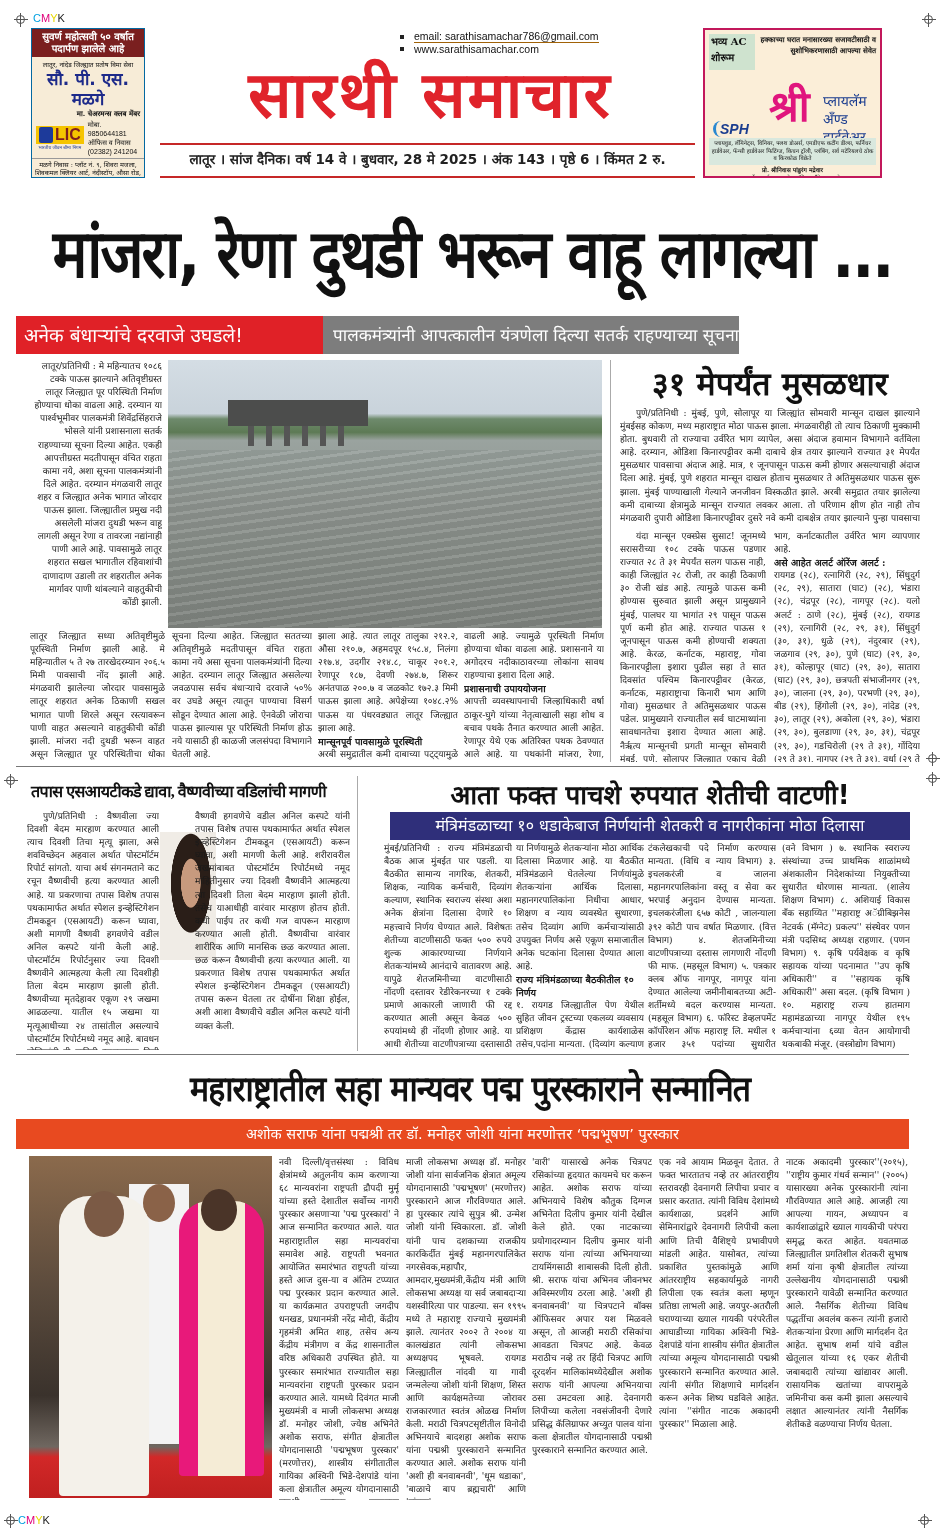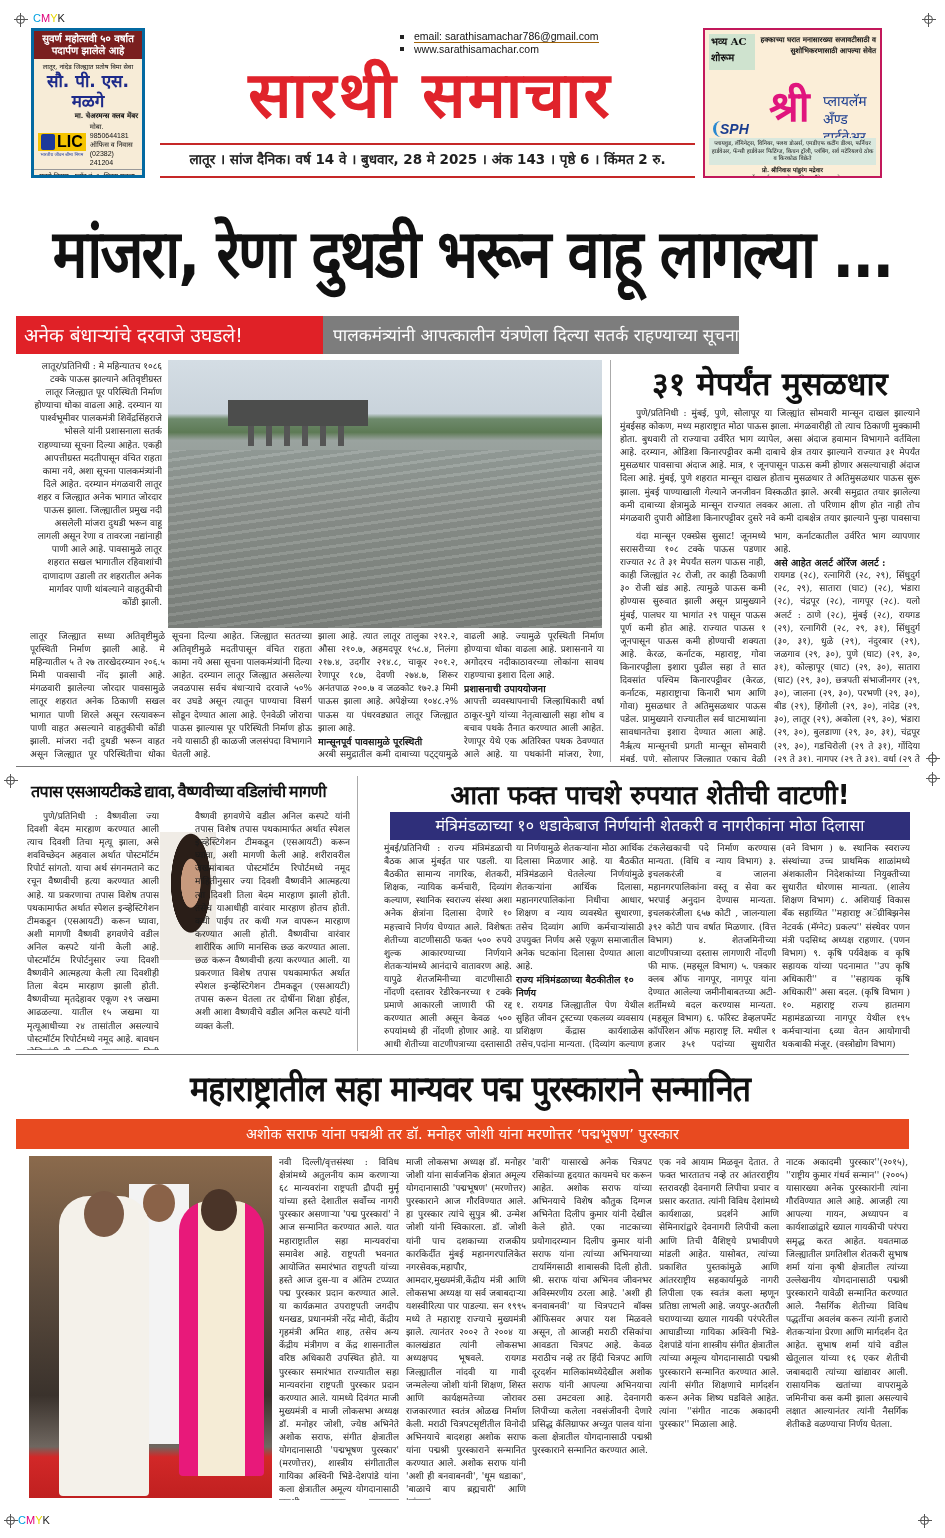--- a/index.html
+++ b/index.html
@@ -8,27 +8,27 @@
 
   .abs { position: absolute; }
   .reg { position: absolute; width: 14px; height: 14px; }
   .reg::before { content: ""; position: absolute; left: 6px; top: 0; width: 1px; height: 14px; background: #555; }
   .reg::after { content: ""; position: absolute; left: 0; top: 6px; width: 14px; height: 1px; background: #555; }
   .reg span { position: absolute; left: 2px; top: 2px; width: 9px; height: 9px; border: 1px solid #555; border-radius: 50%; }
   .cmyk { position: absolute; font-family: "Liberation Sans", sans-serif; font-size: 11px; }
   .cmyk .c { color: #00a0e0; } .cmyk .m { color: #e0007a; } .cmyk .y { color: #e8d800; } .cmyk .k { color: #222; }
 
   
-  .ad-left { left: 31px; top: 28px; width: 114px; height: 150px; border: 3px solid #0369a1; background: #f7ecd7; font-size: 7px; text-align: center; overflow: hidden; }
+  .ad-left { left: 31px; top: 28px; width: 114px; height: 150px; border: 1px solid #0369a1; background: #f7ecd7; font-size: 7px; text-align: center; overflow: hidden; }
   .ad-left .band { background: #7a1f1f; color: #fff; font-weight: bold; font-size: 10px; line-height: 12px; padding: 2px 0; }
   .ad-left .sub { font-size: 6.5px; margin-top: 3px; }
   .ad-left .name { color: #1d2a8a; font-weight: bold; font-size: 17px; line-height: 20px; font-family: "DejaVu Sans", sans-serif; }
   .ad-left .role { font-size: 7px; text-align: right; padding-right: 4px; font-weight: bold; }
   .ad-left .lic-row { display: flex; align-items: center; padding: 2px 4px; gap: 4px; }
-  .ad-left .lic { background: #f5c400; color: #000000; font-family: "Liberation Sans", sans-serif; font-weight: bold; font-size: 16px; padding: 0 3px; display: flex; align-items: center; gap: 2px; }
+  .ad-left .lic { background: #f5c400; color: #7f1d1d; font-family: "Liberation Sans", sans-serif; font-weight: bold; font-size: 16px; padding: 0 3px; display: flex; align-items: center; gap: 2px; }
   .ad-left .lic .emb { width: 14px; height: 16px; background: #1d3a9a; border-radius: 2px; }
   .ad-left .phones { font-size: 7px; line-height: 9px; text-align: left; font-family: "Liberation Sans", sans-serif; }
   .ad-left .addr { font-size: 6.5px; line-height: 8px; border-top: 1px solid #999; padding-top: 2px; }
 
   
   .contact { left: 400px; top: 30px; font-family: "Liberation Sans", sans-serif; font-size: 10.5px; line-height: 12px; }
   .contact .row { display: flex; align-items: center; gap: 10px; }
   .contact .sq { width: 4px; height: 4px; background: #222; }
   .contact .row.first .txt { border-bottom: 1px solid #a16207; }
   .masthead-title { left: 165px; top: 55px; width: 530px; text-align: center; font-family: "DejaVu Sans", sans-serif; font-weight: bold; font-size: 64px; color: #e0232b; letter-spacing: 2px; line-height: 80px; }

